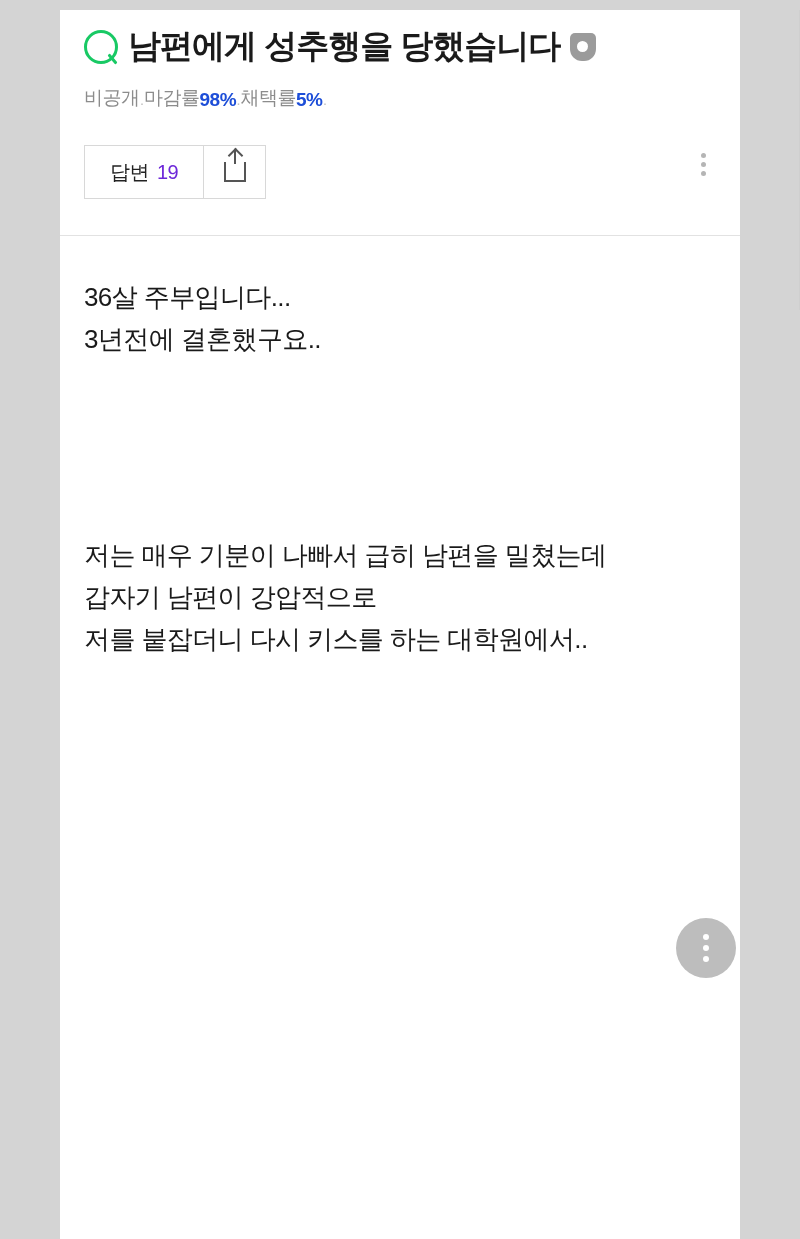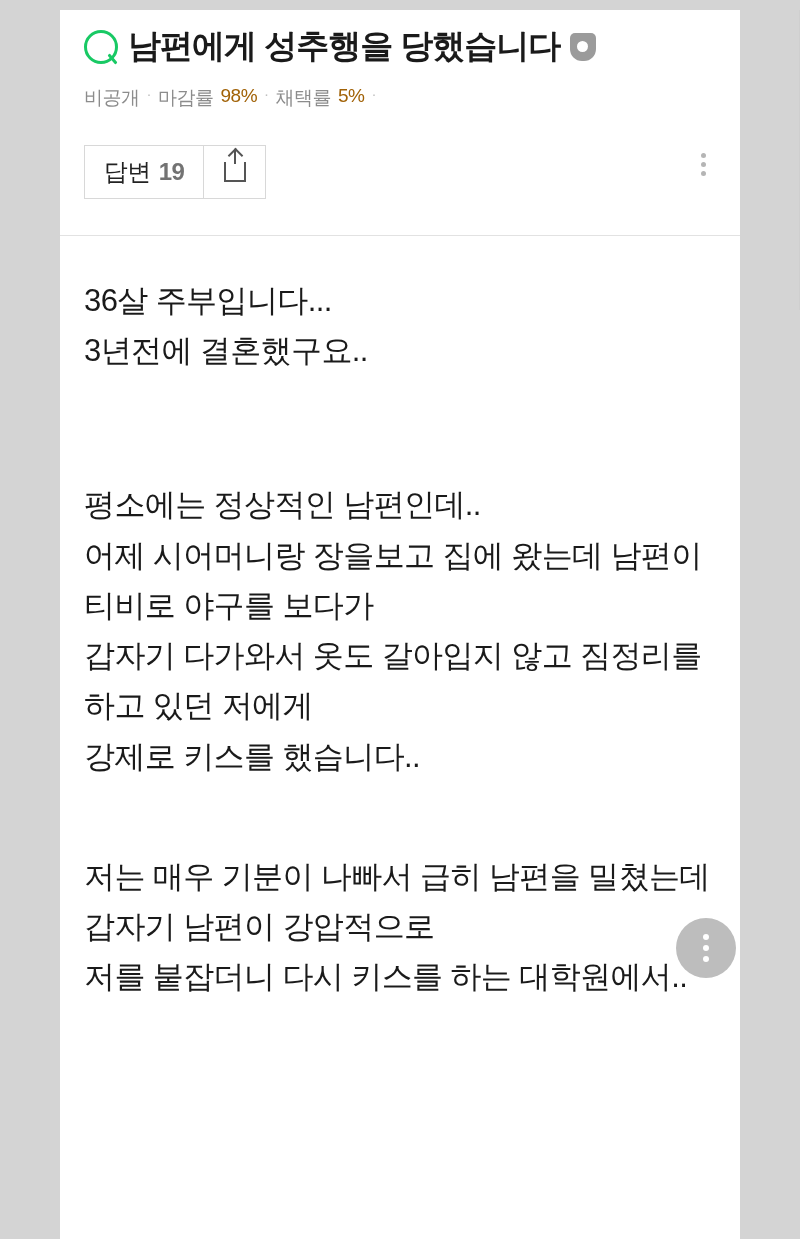--- a/index.html
+++ b/index.html
@@ -80,52 +80,52 @@
     width: 11px;
     height: 11px;
     border-radius: 50%;
     background: #ffffff;
   }
   .meta-row {
     margin-top: 16px;
     font-size: 19px;
     color: #8c8c8c;
     display: flex;
-    align-items: flex-start;
-    gap: 7px;
+    align-items: flex-end;
+    gap: 0;
     letter-spacing: -0.5px;
   }
   .meta-row .label { color: #8c8c8c; }
-  .meta-row .value { color: #a16207; font-weight: normal; }
+  .meta-row .value { color: #1d4ed8; font-weight: bold; }
   .meta-row .dot { color: #c0c0c0; font-size: 15px; }
 
   
   .action-bar {
     margin-top: 34px;
     padding: 0 24px;
     display: flex;
     align-items: center;
     position: relative;
   }
   .answer-btn {
     border: 1px solid #d8d8d8;
     height: 54px;
     min-width: 120px;
     box-sizing: border-box;
     display: flex;
     align-items: center;
     justify-content: center;
     gap: 8px;
-    font-size: 24px;
+    font-size: 20px;
     color: #222;
     background: #fff;
     padding: 0 16px;
     letter-spacing: -0.5px;
   }
-  .answer-btn .count { color: #737373; font-weight: bold; }
+  .answer-btn .count { color: #6d28d9; font-weight: normal; }
   .share-btn {
     border: 1px solid #d8d8d8;
     border-left: none;
     height: 54px;
     width: 62px;
     box-sizing: border-box;
     display: flex;
     align-items: center;
     justify-content: center;
     background: #fff;
@@ -177,21 +177,21 @@
 
   .divider {
     margin-top: 36px;
     height: 1px;
     background: #e2e2e2;
   }
 
   
   .body-content {
     padding: 40px 24px 0 24px;
-    font-size: 31px;
+    font-size: 26px;
     line-height: 1.62;
     color: #1a1a1a;
     letter-spacing: -0.6px;
   }
   .para { margin: 0 0 0 0; white-space: pre-wrap; }
   .gap-sm { height: 34px; }
   .gap-lg { height: 70px; }
 
   
   .fab {
@@ -264,26 +264,20 @@
       </div>
     </div>
 
     <div class="divider"></div>
 
     <div class="body-content">
       <p class="para">36살 주부입니다...
 3년전에 결혼했구요..</p>
       <div class="gap-sm"></div>
       <div class="gap-lg"></div>
-      <p class="para">평소에는 정상적인 남편인데..
-어제 시어머니랑 장을보고 집에 왔는데 남편이
-티비로 야구를 보다가
-갑자기 다가와서 옷도 갈아입지 않고 짐정리를
-하고 있던 저에게
-강제로 키스를 했습니다..</p>
       <div class="gap-lg"></div>
       <p class="para">저는 매우 기분이 나빠서 급히 남편을 밀쳤는데
 갑자기 남편이 강압적으로
 저를 붙잡더니 다시 키스를 하는 대학원에서..</p>
     </div>
 
     <div class="edge-line"></div>
   </div>
 
   <div class="fab">

